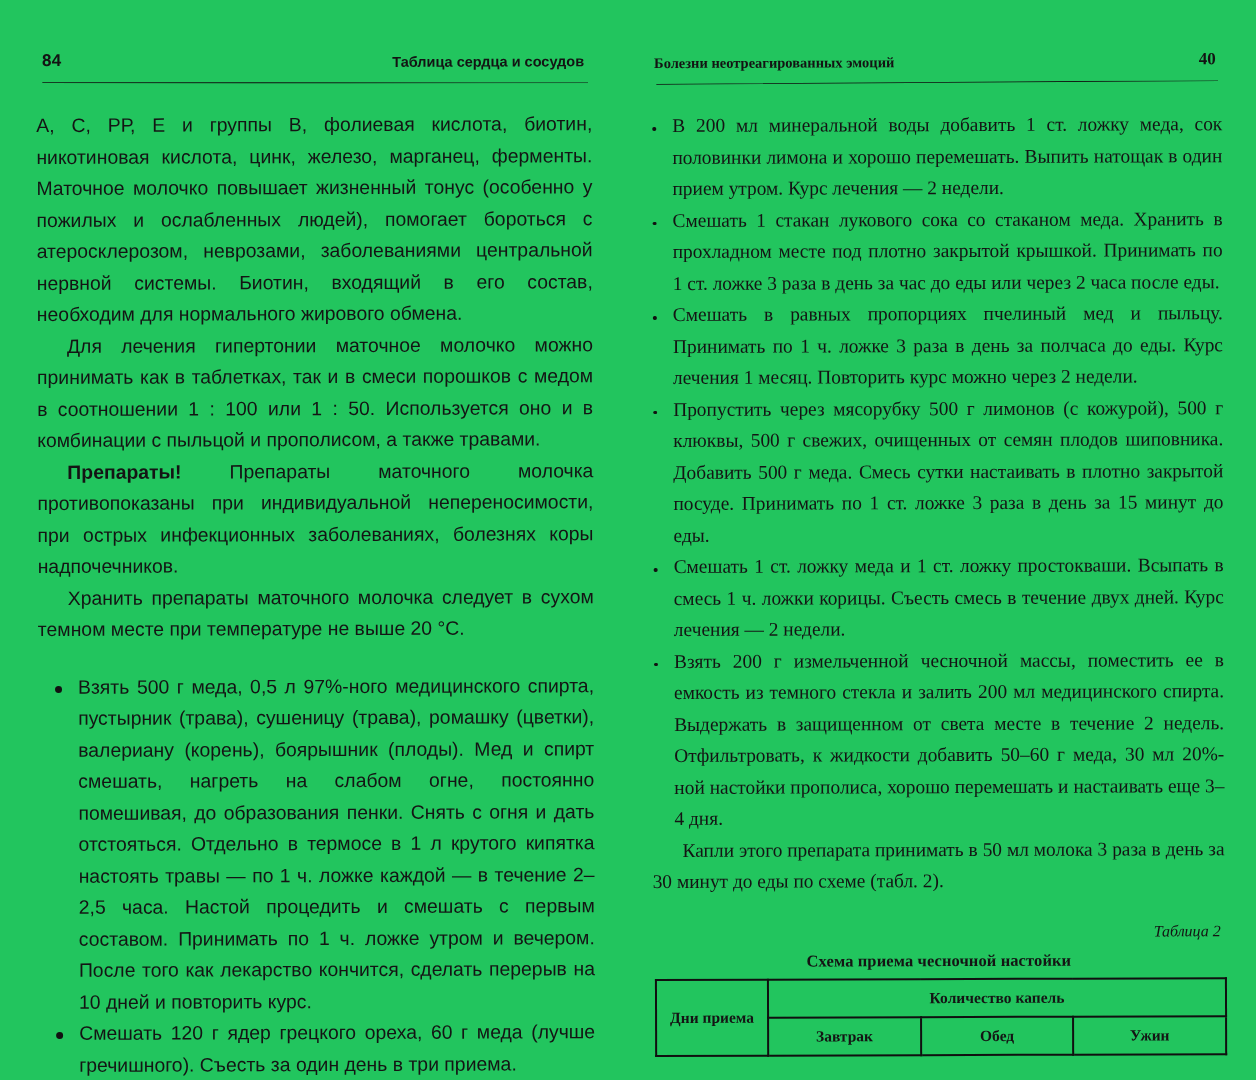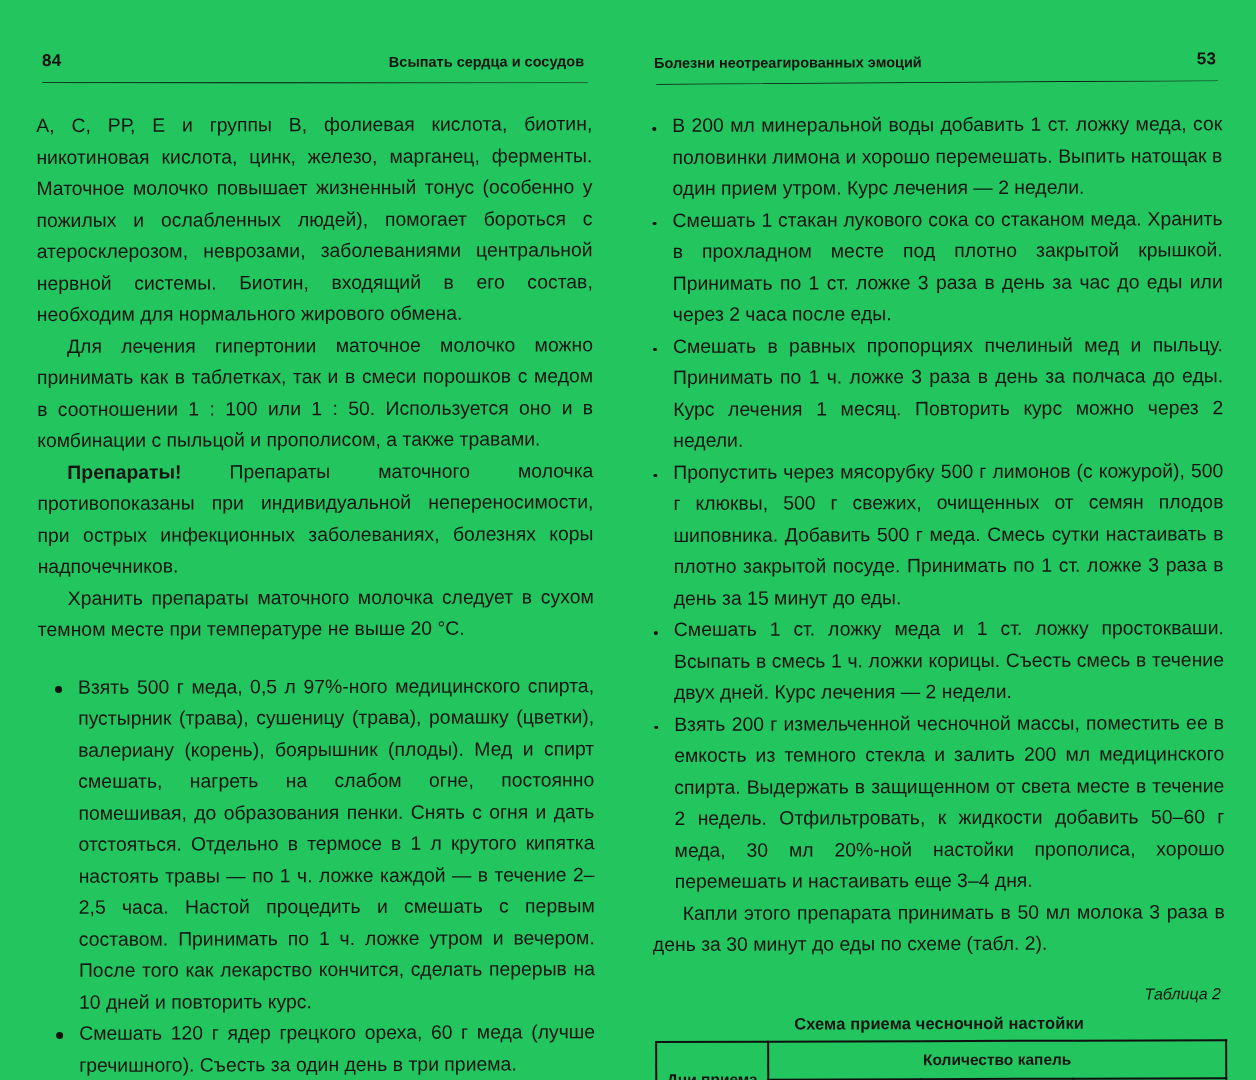--- a/index.html
+++ b/index.html
@@ -26,20 +26,21 @@
     box-sizing: border-box;
     height: 1080px;
   }
   .page-left {
     width: 628px;
     padding: 44px 36px 0 36px;
   }
   .page-right {
     width: 628px;
     padding: 44px 34px 0 22px;
+    font-family: Liberation Serif, serif;
   }
 
   
   .runhead {
     position: relative;
     height: 48px;
     display: flex;
     align-items: flex-start;
     justify-content: space-between;
   }
@@ -167,21 +168,21 @@
 </style>
 </head>
 <body>
 
 <div class="spread">
 
   <div class="page page-left">
     <div class="skew-left">
       <div class="runhead left-page">
         <span class="folio">84</span>
-        <span class="runtitle">Всыпать сердца и сосудов</span>
+        <span class="runtitle">Таблица сердца и сосудов</span>
         <div class="rule">
           <svg viewBox="0 0 586 6" preserveAspectRatio="none" aria-hidden="true">
             <path d="M0,1.2 C160,3.2 380,4.2 586,5.2" stroke="#101010" stroke-width="1.6" fill="none"></path>
           </svg>
         </div>
       </div>
 
       <div class="col">
         <p class="para">А, С, РР, Е и группы В, фолиевая кислота, биотин, никотиновая кислота, цинк, железо, марганец, ферменты. Маточное молочко повышает жизненный тонус (особенно у пожилых и ослабленных людей), помогает бороться с атеросклерозом, неврозами, заболеваниями центральной нервной системы. Биотин, входящий в его состав, необходим для нормального жирового обмена.</p>
         <p class="para indent">Для лечения гипертонии маточное молочко можно принимать как в таблетках, так и в смеси порошков с медом в соотношении 1 : 100 или 1 : 50. Используется оно и в комбинации с пыльцой и прополисом, а также травами.</p>
@@ -196,21 +197,21 @@
           <li>Смешать кожуру лимона или апельсина с медом в любой пропорции. Принимать по 1 ч. ложке 3 раза в день до еды.</li>
         </ul>
       </div>
     </div>
   </div>
 
   <div class="page page-right">
     <div class="skew-right">
       <div class="runhead right-page">
         <span class="runtitle">Болезни неотреагированных эмоций</span>
-        <span class="folio">53</span>
+        <span class="folio">40</span>
         <div class="rule">
           <svg viewBox="0 0 586 6" preserveAspectRatio="none" aria-hidden="true">
             <path d="M0,4.6 C160,2.4 380,1.6 586,1.0" stroke="#101010" stroke-width="1.6" fill="none"></path>
           </svg>
         </div>
       </div>
 
       <div class="col">
         <ul class="bullets">
           <li>В 200 мл минеральной воды добавить 1 ст. ложку меда, сок половинки лимона и хорошо перемешать. Выпить натощак в один прием утром. Курс лечения — 2 недели.</li>

